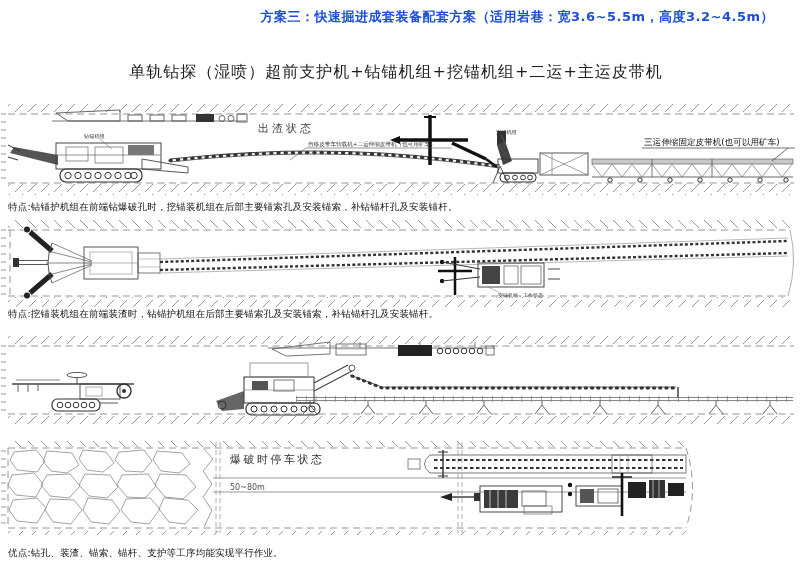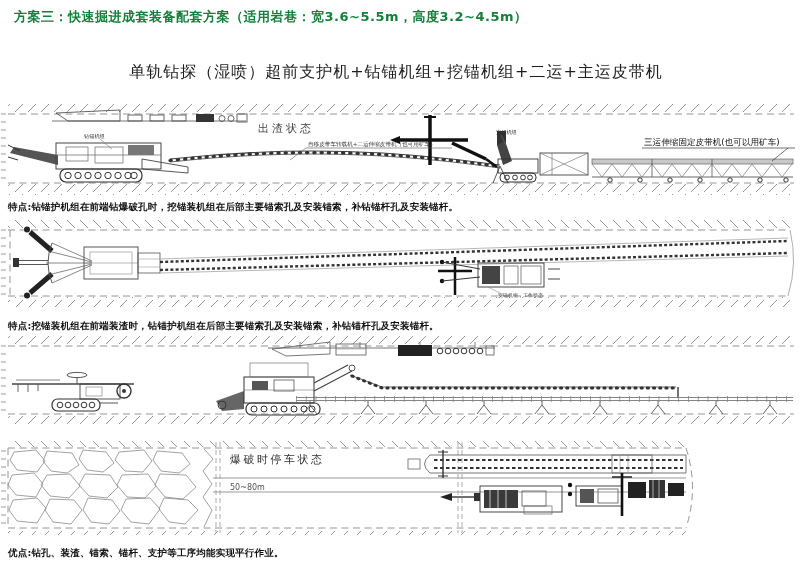--- a/index.html
+++ b/index.html
@@ -2,36 +2,36 @@
 <html><head>
 <meta charset="utf-8">
 <style>
   html,body{margin:0;padding:0;background:#fff;}
   .page{
     position:relative;width:800px;height:565px;background:#ffffff;overflow:hidden;
     font-family:"DejaVu Sans","Liberation Sans",sans-serif;
   }
   .hdr-title{
     position:absolute;left:14px;top:8px;width:760px;
-    font-size:13px;font-weight:bold;color:#15803d;letter-spacing:0.5px;
+    font-size:13px;font-weight:bold;color:#1d4ed8;letter-spacing:0.5px;text-align:right;
   }
   .sub-title{
     position:absolute;left:0;top:62px;width:792px;text-align:center;
     font-size:16px;color:#1d1d1d;letter-spacing:1px;
   }
   .panel{position:absolute;left:0;width:676px;}
   .p1{top:103px;height:98px;}
   .p2{top:219px;height:88px;}
   .p3{top:335px;height:98px;}
   .p4{top:440px;height:95px;}
   .caption{
     position:absolute;left:8px;width:780px;
-    font-size:9.5px;font-weight:700;color:#111;letter-spacing:0.2px;white-space:nowrap;
+    font-size:9.5px;font-weight:400;color:#111;letter-spacing:0.2px;white-space:nowrap;
   }
-  .c1{top:201px;} .c2{top:308px;margin-top:12px;} .c3{top:547px;}
+  .c1{top:201px;} .c2{top:308px;} .c3{top:547px;}
   svg{display:block;}
   .dash{stroke:#8a8a8a;stroke-width:0.9;stroke-dasharray:7 4.5;fill:none;}
   .wheel{fill:none;stroke:#333;stroke-width:1;}
   svg text{font-family:"DejaVu Sans","Liberation Sans",sans-serif;}
 </style>
 </head>
 <body>
 
 <div class="page">
 

